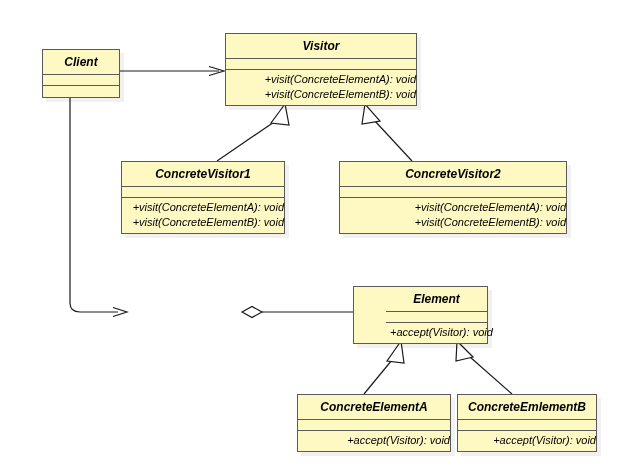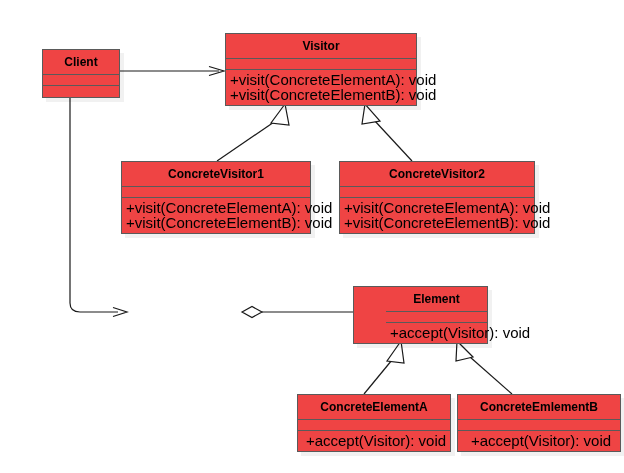--- a/index.html
+++ b/index.html
@@ -21,24 +21,25 @@
     position: absolute;
     left: 0;
     top: 0;
     width: 624px;
     height: 473px;
   }
   
   .uml-class {
     position: absolute;
     box-sizing: border-box;
-    background: #ef4444;
+    background: #fef9c3;
     border: 1.6px solid #5a5a5a;
     box-shadow: 4px 4px 0 0 rgba(0, 0, 0, 0.055);
     z-index: 2;
+    font-style: italic;
   }
   .uml-title {
     box-sizing: border-box;
     text-align: center;
     font-weight: bold;
     font-size: 12px;
     color: #000000;
     line-height: 1;
     padding: 6px 4px 6px 4px;
     border-bottom: 1.6px solid #5a5a5a;
@@ -47,25 +48,25 @@
   .uml-attrs {
     box-sizing: border-box;
     height: 11px;
     border-bottom: 1.6px solid #5a5a5a;
   }
   .uml-ops {
     box-sizing: border-box;
     padding: 2px 0 3px 4px;
   }
   .uml-op {
-    font-size: 15px;
+    font-size: 11px;
     color: #000000;
     line-height: 15px;
     white-space: nowrap;
-    text-align: center;
+    text-align: right;
   }
   .uml-ops.empty-compartment {
     height: 11px;
     padding: 0;
   }
 </style>
 </head>
 <body>
 
 <div id="canvas">
@@ -116,30 +117,30 @@
 
   <div class="uml-class" style="left:225px; top:33px; width:192px;">
     <div class="uml-title">Visitor</div>
     <div class="uml-attrs"></div>
     <div class="uml-ops">
       <div class="uml-op">+visit(ConcreteElementA): void</div>
       <div class="uml-op">+visit(ConcreteElementB): void</div>
     </div>
   </div>
 
-  <div class="uml-class" style="left:121px; top:161px; width:190px;">
+  <div class="uml-class" style="left:121px; top:161px; width:164px;">
     <div class="uml-title">ConcreteVisitor1</div>
     <div class="uml-attrs"></div>
     <div class="uml-ops">
       <div class="uml-op">+visit(ConcreteElementA): void</div>
       <div class="uml-op">+visit(ConcreteElementB): void</div>
     </div>
   </div>
 
-  <div class="uml-class" style="left:339px; top:161px; width:196px;">
+  <div class="uml-class" style="left:339px; top:161px; width:228px;">
     <div class="uml-title">ConcreteVisitor2</div>
     <div class="uml-attrs"></div>
     <div class="uml-ops">
       <div class="uml-op">+visit(ConcreteElementA): void</div>
       <div class="uml-op">+visit(ConcreteElementB): void</div>
     </div>
   </div>
 
 
   <div class="uml-class" style="left:353px; top:286px; width:135px;padding-left:32px;">
@@ -151,21 +152,21 @@
   </div>
 
   <div class="uml-class" style="left:297px; top:394px; width:154px;">
     <div class="uml-title">ConcreteElementA</div>
     <div class="uml-attrs"></div>
     <div class="uml-ops">
       <div class="uml-op">+accept(Visitor): void</div>
     </div>
   </div>
 
-  <div class="uml-class" style="left:457px; top:394px; width:164px;">
+  <div class="uml-class" style="left:457px; top:394px; width:140px;">
     <div class="uml-title">ConcreteEmlementB</div>
     <div class="uml-attrs"></div>
     <div class="uml-ops">
       <div class="uml-op">+accept(Visitor): void</div>
     </div>
   </div>
 
 </div>
 
 </body></html>

